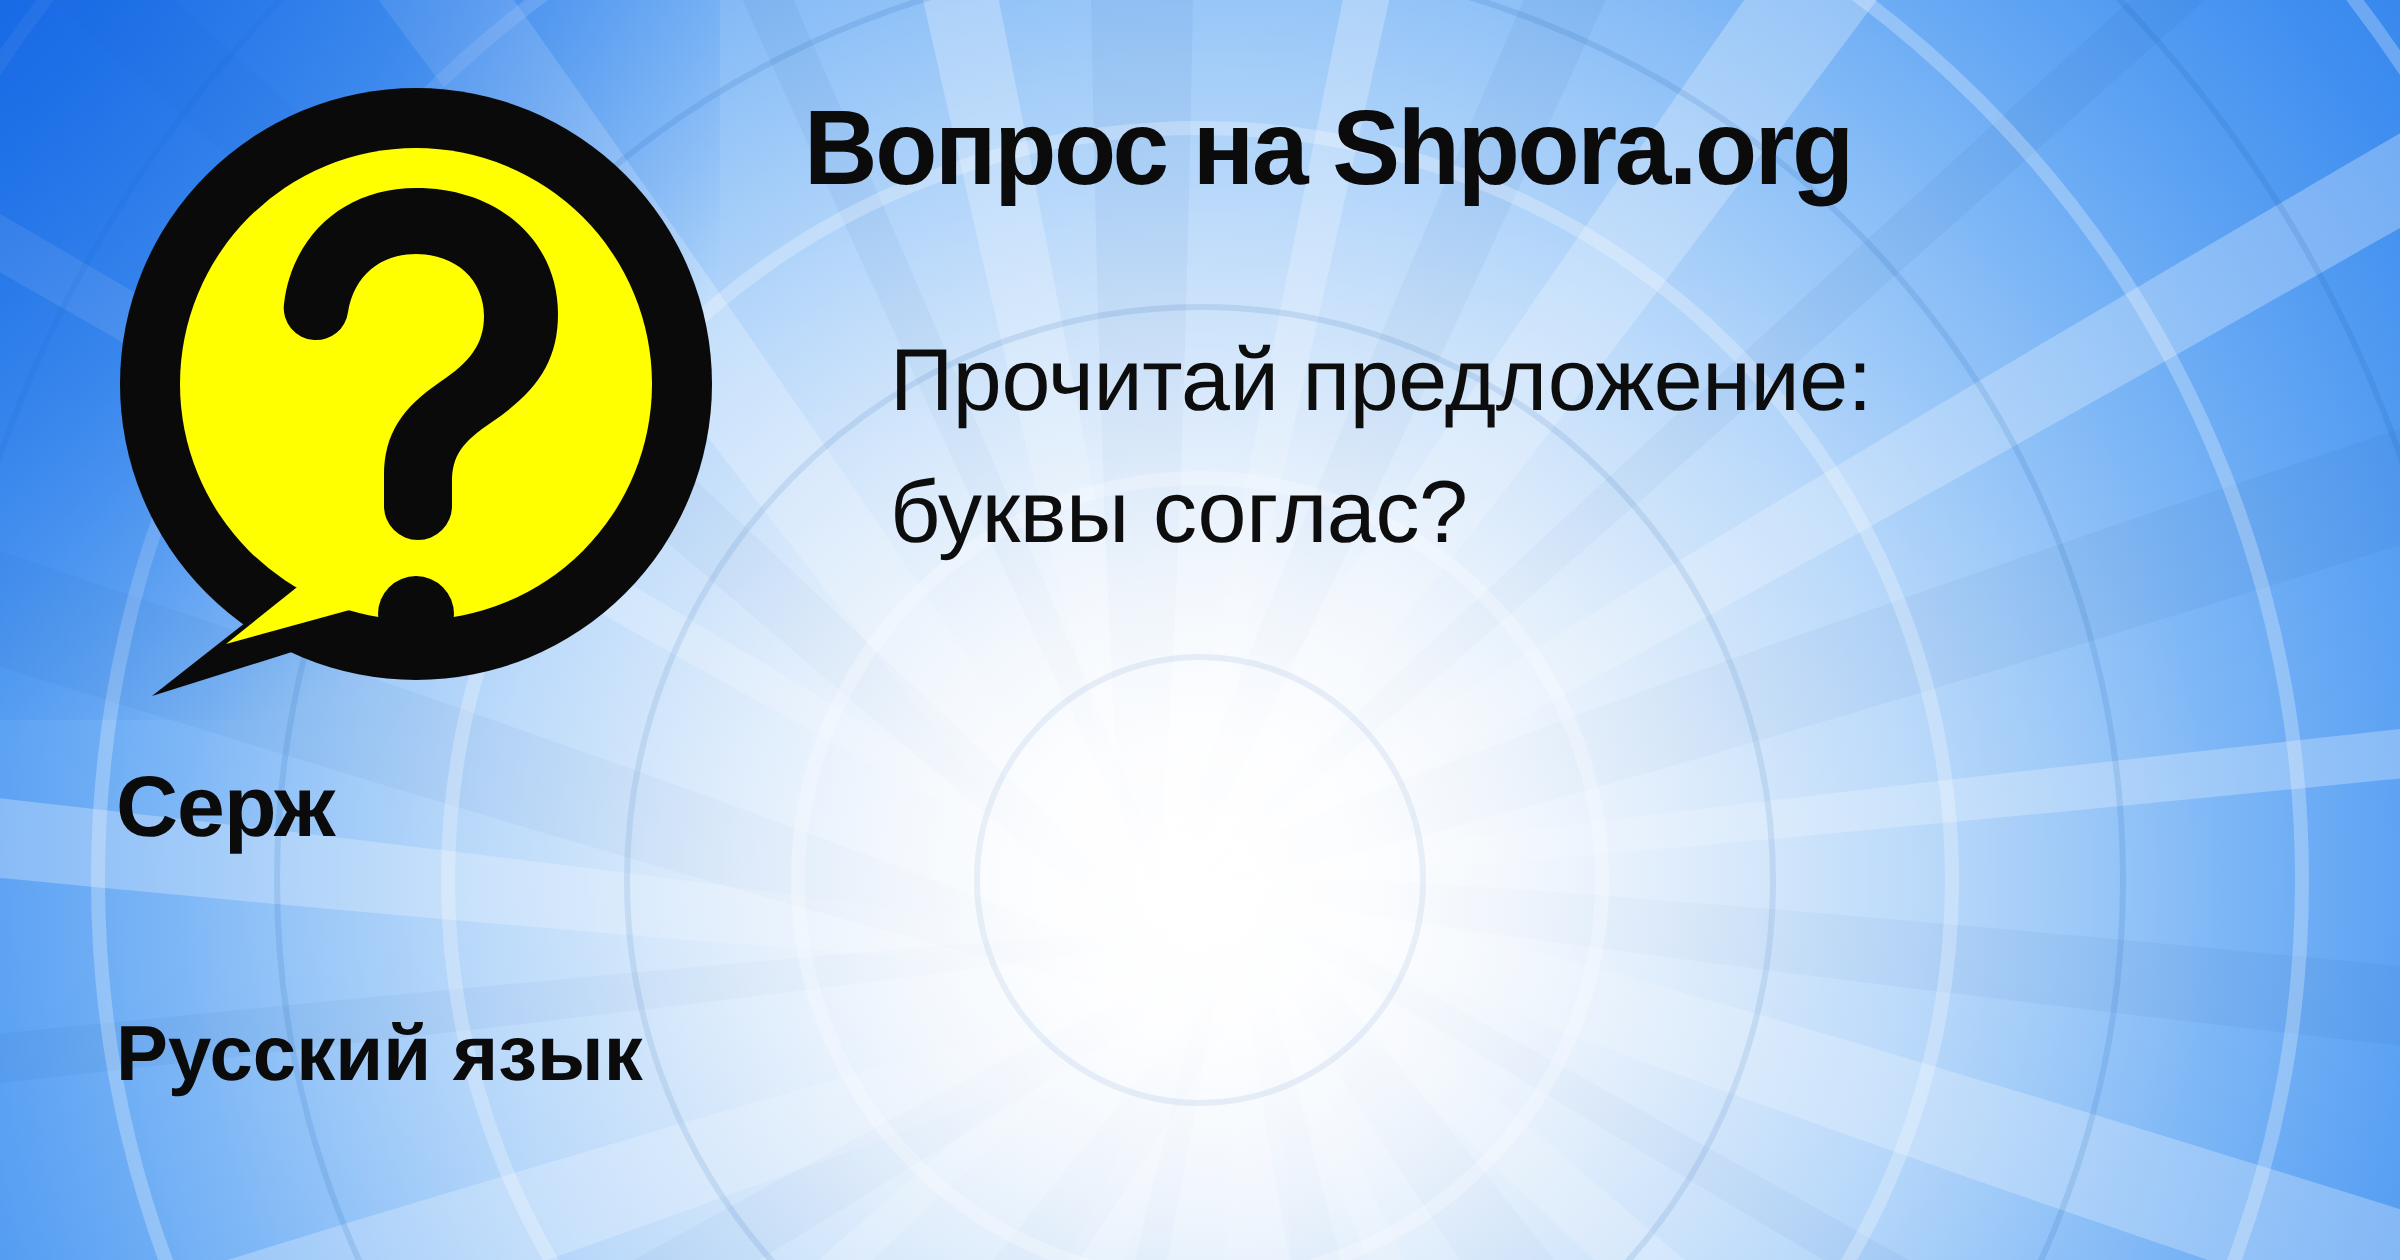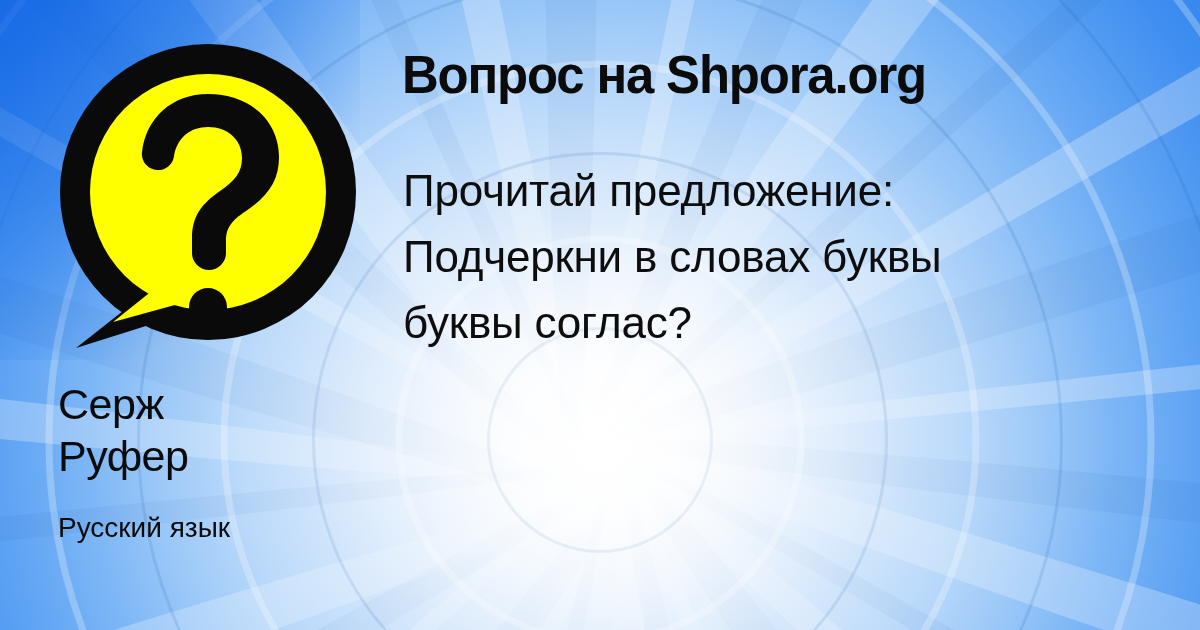--- a/index.html
+++ b/index.html
@@ -101,32 +101,32 @@
   }
   #bubble-icon svg { display: block; width: 100%; height: 100%; }
 
   
   #author-name {
     position: absolute;
     left: 58px;
     top: 378px;
     width: 330px;
     font-size: 43px;
-    font-weight: normal;
+    font-weight: bold;
     line-height: 52px;
     color: #0b0b0b;
     letter-spacing: -0.5px;
   }
   #subject-label {
     position: absolute;
     left: 58px;
     top: 505px;
     width: 340px;
-    font-size: 28px;
-    font-weight: normal;
+    font-size: 39px;
+    font-weight: bold;
     line-height: 46px;
     color: #0b0b0b;
   }
 
   
   #site-title {
     position: absolute;
     left: 402px;
     top: 44px;
     font-size: 53px;
@@ -142,21 +142,21 @@
     position: absolute;
     left: 403px;
     top: 158px;
     width: 770px;
     font-size: 44px;
     font-weight: normal;
     line-height: 66px;
     color: #0d0d0d;
     letter-spacing: -0.2px;
   }
-  #question-body .qline { display: block; white-space: nowrap; }
+  #question-body .qline { display: block; white-space: nowrap; margin-left: 42px; }
 
   
   #source-url {
     position: absolute;
     left: 51px;
     top: 592px;
     font-size: 12.5px;
     font-weight: normal;
     line-height: 16px;
     color: #141414;
@@ -249,26 +249,24 @@
                    c0 -36 -29 -63 -71 -63 z" fill="#0A0A0A"></path>
           <circle cx="150" cy="265" r="19" fill="#0A0A0A"></circle>
         </g>
       </svg>
     </div>
 
     <div id="site-title">Вопрос на Shpora.org</div>
 
     <div id="question-body">
       <span class="qline">Прочитай предложение:</span>
-      <span class="qline">Подчеркни в словах буквы</span>
       <span class="qline">буквы соглас?</span>
     </div>
 
     <div id="author-name">
       <span>Серж</span><br>
-      <span>Руфер</span>
     </div>
 
     <div id="subject-label">Русский язык</div>
 
 
   </div>
 </div>
 
 </body></html>

